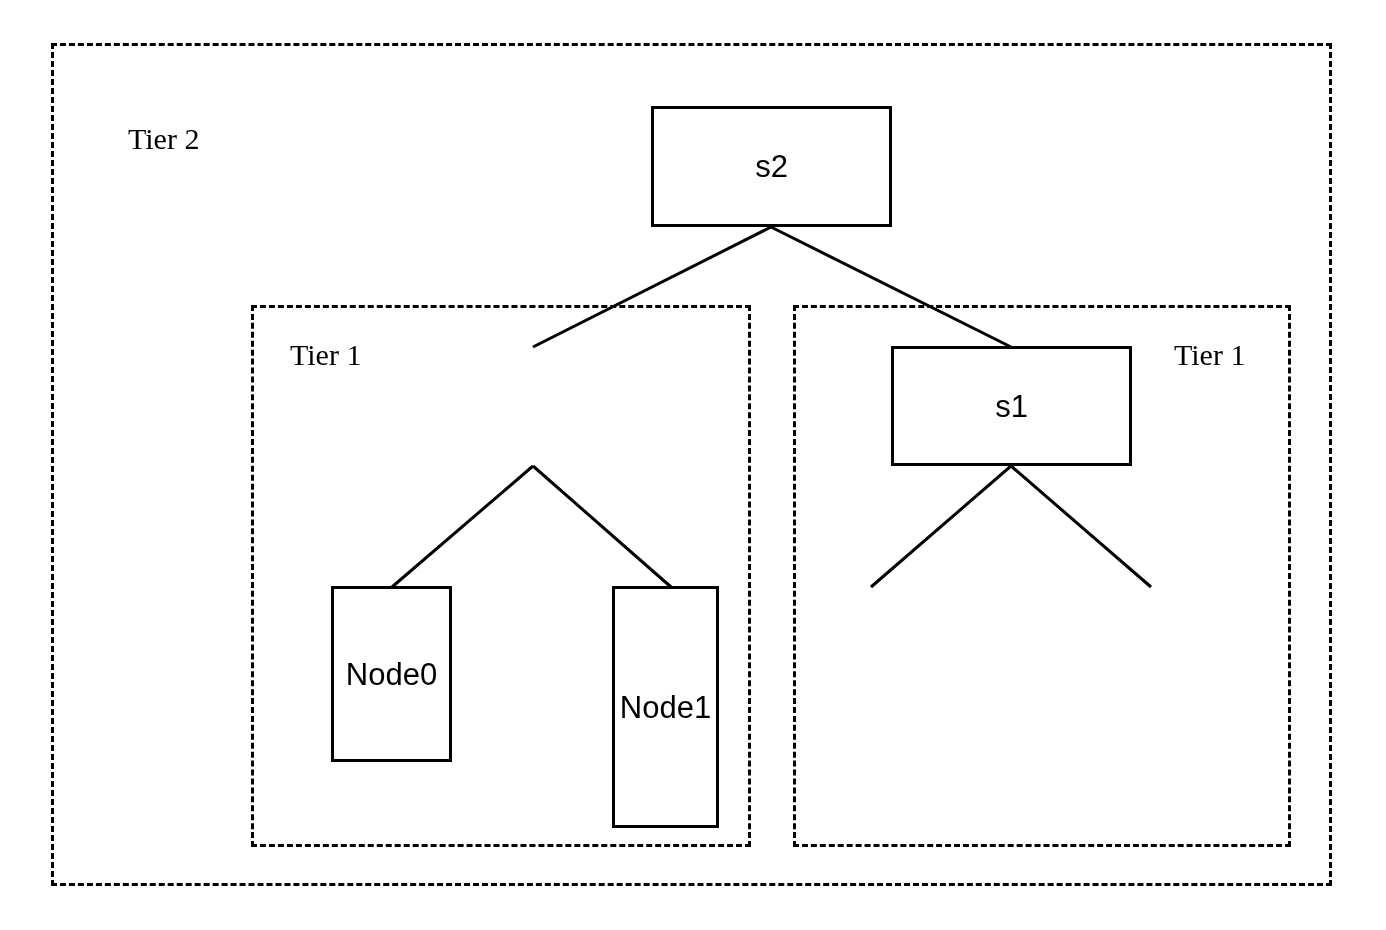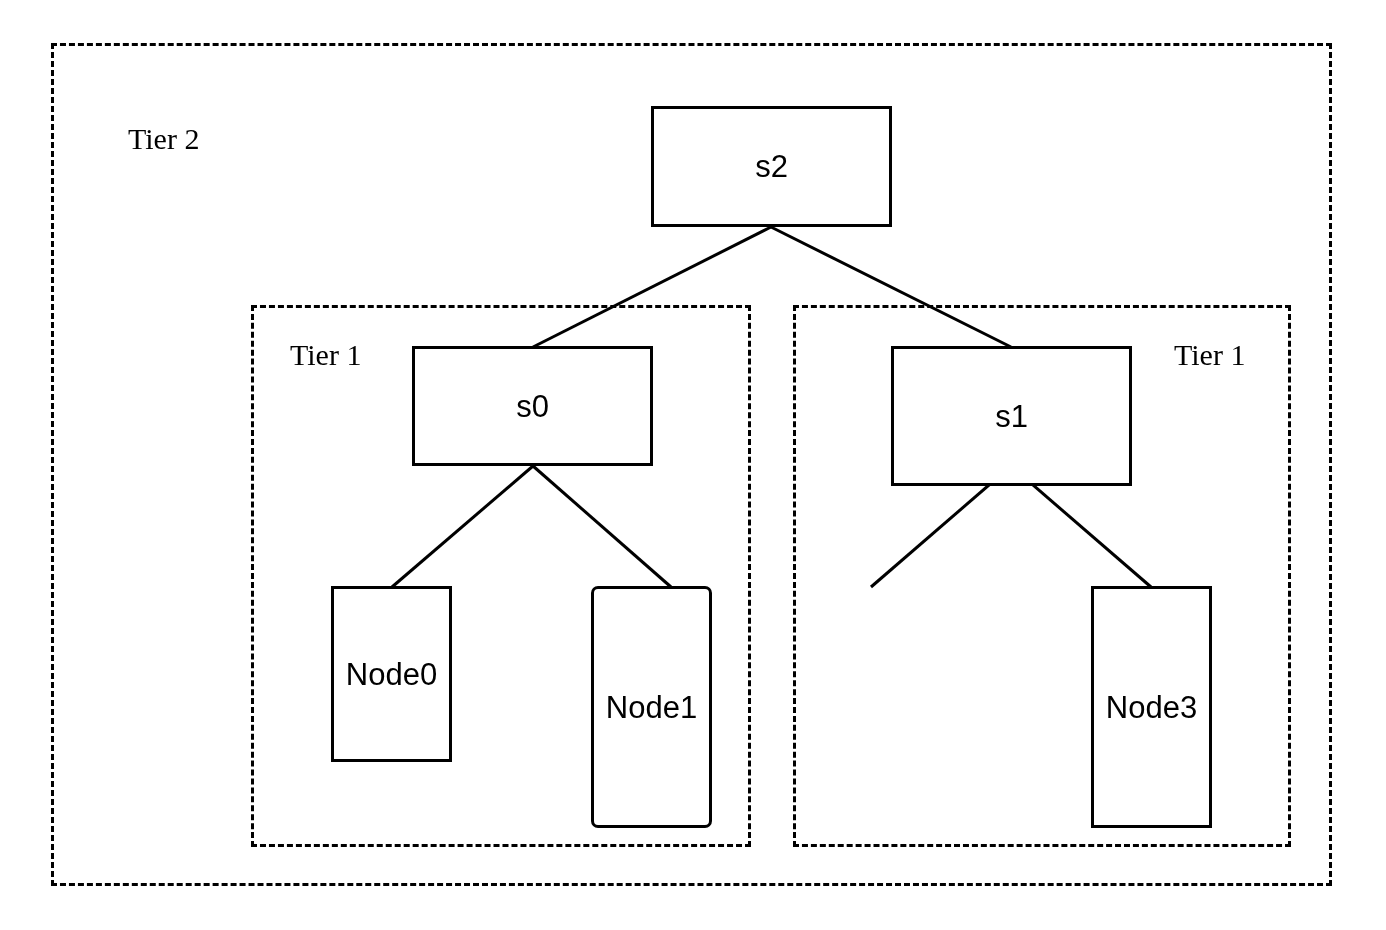--- a/index.html
+++ b/index.html
@@ -83,29 +83,23 @@
       <line x1="771" y1="227" x2="1011" y2="347" stroke="#000000" stroke-width="3"></line>
       <line x1="533" y1="466" x2="392" y2="587" stroke="#000000" stroke-width="3"></line>
       <line x1="533" y1="466" x2="671" y2="587" stroke="#000000" stroke-width="3"></line>
       <line x1="1011" y1="466" x2="871" y2="587" stroke="#000000" stroke-width="3"></line>
       <line x1="1011" y1="466" x2="1151" y2="587" stroke="#000000" stroke-width="3"></line>
     </svg>
 
   <div class="node-box" id="node-0" style="left: 651px; top: 106px; width: 241px; height: 121px; text-align: center;">
     <span class="node-label">s2</span>
   </div>
-  <div class="node-box" id="node-1" style="left: 412px; top: 346px; width: 241px; height: 120px;">
-    <span class="node-label">s0</span>
-  </div>
-  <div class="node-box" id="node-2" style="left: 891px; top: 346px; width: 241px; height: 140px; justify-content: center;">
+  <div class="node-box" id="node-2" style="left: 891px; top: 346px; width: 241px; height: 120px; justify-content: center;">
     <span class="node-label">s1</span>
   </div>
   <div class="node-box node-tall" id="node-3" style="left: 331px; top: 586px; width: 121px; height: 176px;">
     <span class="node-label">Node0</span>
   </div>
-  <div class="node-box node-tall" id="node-4" style="left: 591px; top: 586px; width: 121px; height: 242px; border-radius: 7px;">
+  <div class="node-box node-tall" id="node-4" style="left: 612px; top: 586px; width: 107px; height: 242px;">
     <span class="node-label">Node1</span>
-  </div>
-  <div class="node-box node-tall" id="node-6" style="left: 1091px; top: 586px; width: 121px; height: 242px;">
-    <span class="node-label">Node3</span>
   </div>
 
 </div>
 
 </body></html>

